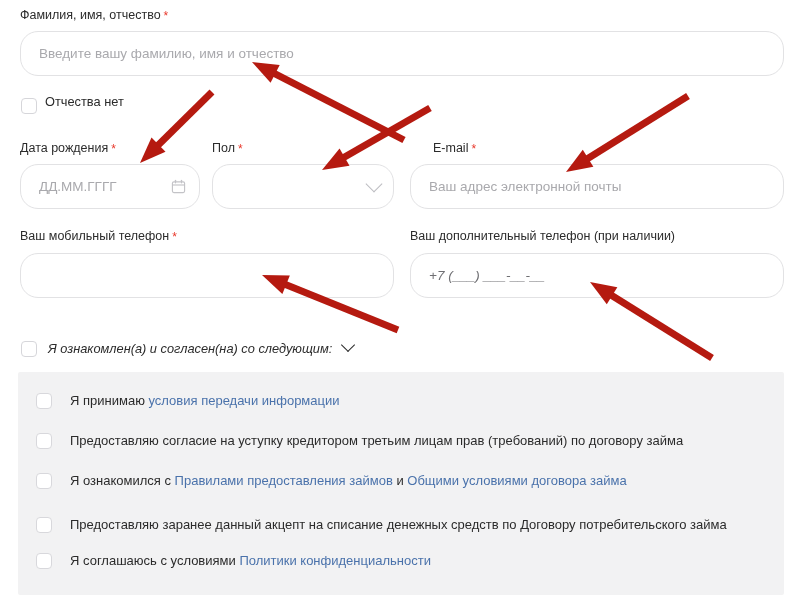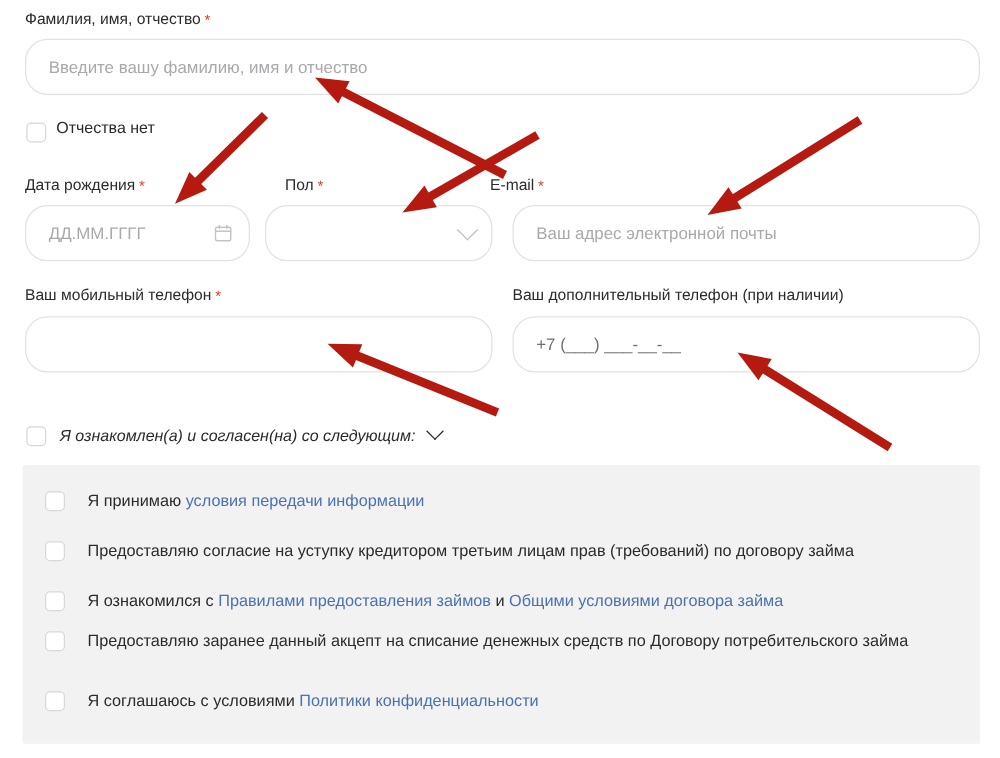--- a/index.html
+++ b/index.html
@@ -179,48 +179,48 @@
   </div>
   <div class="input-icon" style="left:168px; top:176px; width:20px; height:20px;">
     <svg width="15" height="15" viewBox="0 0 16 16" fill="none" aria-hidden="true">
       <rect x="1.5" y="3" width="13" height="11.5" rx="1.6" stroke="#c3c3c7" stroke-width="1.2"></rect>
       <line x1="1.5" y1="6.4" x2="14.5" y2="6.4" stroke="#c3c3c7" stroke-width="1.2"></line>
       <line x1="4.8" y1="1.4" x2="4.8" y2="4.1" stroke="#c3c3c7" stroke-width="1.2" stroke-linecap="round"></line>
       <line x1="11.2" y1="1.4" x2="11.2" y2="4.1" stroke="#c3c3c7" stroke-width="1.2" stroke-linecap="round"></line>
     </svg>
   </div>
 
-  <div class="field-label" style="left:212px; top:141px;margin-left:16px;">
+  <div class="field-label" style="left:212px; top:141px;">
     <span>Пол</span><span class="req-star">*</span>
   </div>
   <div class="input-box" style="left:212px; top:164px; width:182px; height:45px;">
     <span class="input-placeholder"></span>
   </div>
   <div class="input-icon" style="left:364px; top:178px; width:20px; height:20px;">
     <span class="chev chev-gray" style="top:-4px;"></span>
   </div>
 
-  <div class="field-label" style="left:392px; top:141px;">
+  <div class="field-label" style="left:433px; top:141px;">
     <span>E-mail</span><span class="req-star">*</span>
   </div>
   <div class="input-box" style="left:410px; top:164px; width:374px; height:45px;">
     <span class="input-placeholder">Ваш адрес электронной почты</span>
   </div>
 
   <div class="field-label" style="left:20px; top:229px;">
     <span>Ваш мобильный телефон</span><span class="req-star">*</span>
   </div>
   <div class="input-box" style="left:20px; top:253px; width:374px; height:45px;">
     <span class="input-placeholder"></span>
   </div>
 
   <div class="field-label" style="left:410px; top:229px;">
     <span>Ваш дополнительный телефон (при наличии)</span>
   </div>
-  <div class="input-box" style="left:410px; top:253px; width:374px; height:45px;">
+  <div class="input-box" style="left:410px; top:253px; width:374px; height:45px;font-style:italic;">
     <span class="input-placeholder dark">+7 (___) ___-__-__</span>
   </div>
 
   <div class="cbx" style="left:21px; top:341px;"></div>
   <div class="cbx-label" style="left:48px; top:341px;font-style:italic;">
     <span>Я ознакомлен(а) и согласен(на) со следующим:</span>
     <span class="chev" style="margin-left:7px;"></span>
   </div>
 
   <div class="consent-panel">
@@ -233,21 +233,21 @@
     <div class="consent-row" style="top:60px;">
       <span class="cbx-in"></span>
       <span class="consent-text"><span>Предоставляю согласие на уступку кредитором третьим лицам прав (требований) по договору займа</span></span>
     </div>
 
     <div class="consent-row" style="top:100px;">
       <span class="cbx-in"></span>
       <span class="consent-text"><span>Я ознакомился с </span><span class="lnk">Правилами предоставления займов</span><span> и </span><span class="lnk">Общими условиями договора займа</span></span>
     </div>
 
-    <div class="consent-row" style="top:132px;">
+    <div class="consent-row" style="top:144px;">
       <span class="cbx-in"></span>
       <span class="consent-text"><span>Предоставляю заранее данный акцепт на списание денежных средств по Договору потребительского займа</span></span>
     </div>
 
     <div class="consent-row" style="top:180px;">
       <span class="cbx-in"></span>
       <span class="consent-text"><span>Я соглашаюсь с условиями </span><span class="lnk">Политики конфиденциальности</span></span>
     </div>
 
   </div>

